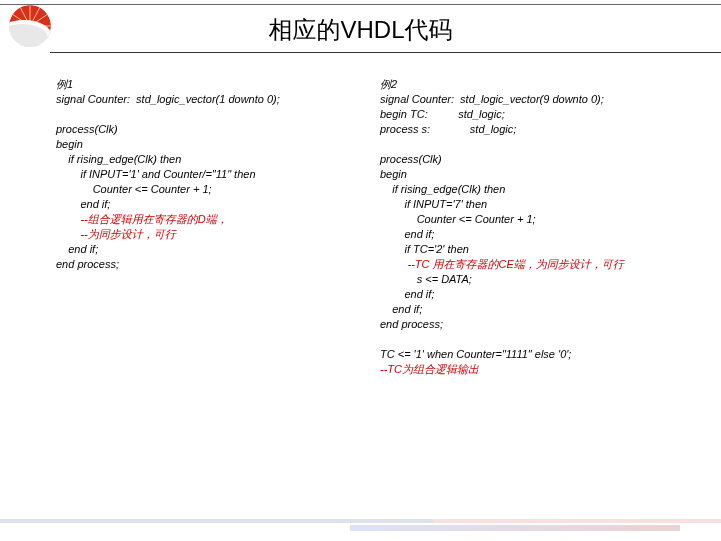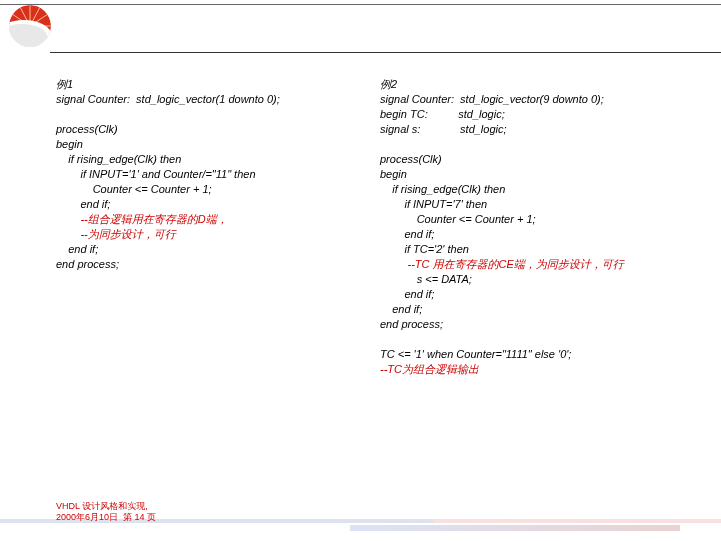--- a/index.html
+++ b/index.html
@@ -125,20 +125,21 @@
         <line x1="22" y1="22" x2="4" y2="34"></line>
           <line x1="22" y1="22" x2="1" y2="22"></line>
         <line x1="22" y1="22" x2="4" y2="10"></line>
           <line x1="22" y1="22" x2="12" y2="3"></line>
       </g>
       <ellipse cx="16" cy="32" rx="28" ry="16" fill="#ffffff"></ellipse>
       <ellipse cx="14" cy="34" rx="26" ry="14" fill="#e8e8e8"></ellipse>
     </g>
   </svg>
 
+  <div class="title">相应的VHDL代码</div>
   <div class="sep-line"></div>
 
   <div class="body">
     <div class="col left">
 <span>例1</span>
 <span>signal Counter:  std_logic_vector(1 downto 0);</span>
 
 <span>process(Clk)</span>
 <span>begin</span>
 <span>    if rising_edge(Clk) then</span>
@@ -147,21 +148,21 @@
 <span>        end if;</span>
 <span class="comment">        --组合逻辑用在寄存器的D端，</span>
 <span class="comment">        --为同步设计，可行</span>
 <span>    end if;</span>
 <span>end process;</span>
 </div>
     <div class="col right">
 <span>例2</span>
 <span>signal Counter:  std_logic_vector(9 downto 0);</span>
 <span>begin TC:          std_logic;</span>
-<span>signal s:             std_logic;</span>
+<span>process s:             std_logic;</span>
 
 <span>process(Clk)</span>
 <span>begin</span>
 <span>    if rising_edge(Clk) then</span>
 <span>        if INPUT='7' then</span>
 <span>            Counter &lt;= Counter + 1;</span>
 <span>        end if;</span>
 <span>        if TC='2' then</span>
 <span class="comment">         --TC 用在寄存器的CE端，为同步设计，可行</span>
 <span>            s &lt;= DATA;</span>
@@ -169,15 +170,13 @@
 <span>    end if;</span>
 <span>end process;</span>
 
 <span>TC &lt;= '1' when Counter="1111" else '0';</span>
 <span class="comment">--TC为组合逻辑输出</span>
 </div>
   </div>
 
   <div class="footer-line1"></div>
   <div class="footer-line2"></div>
-  <div class="footer-text"><span>VHDL 设计风格和实现,</span>
-<span>2000年6月10日  第 14 页</span></div>
 </div>
 
 </body></html>

